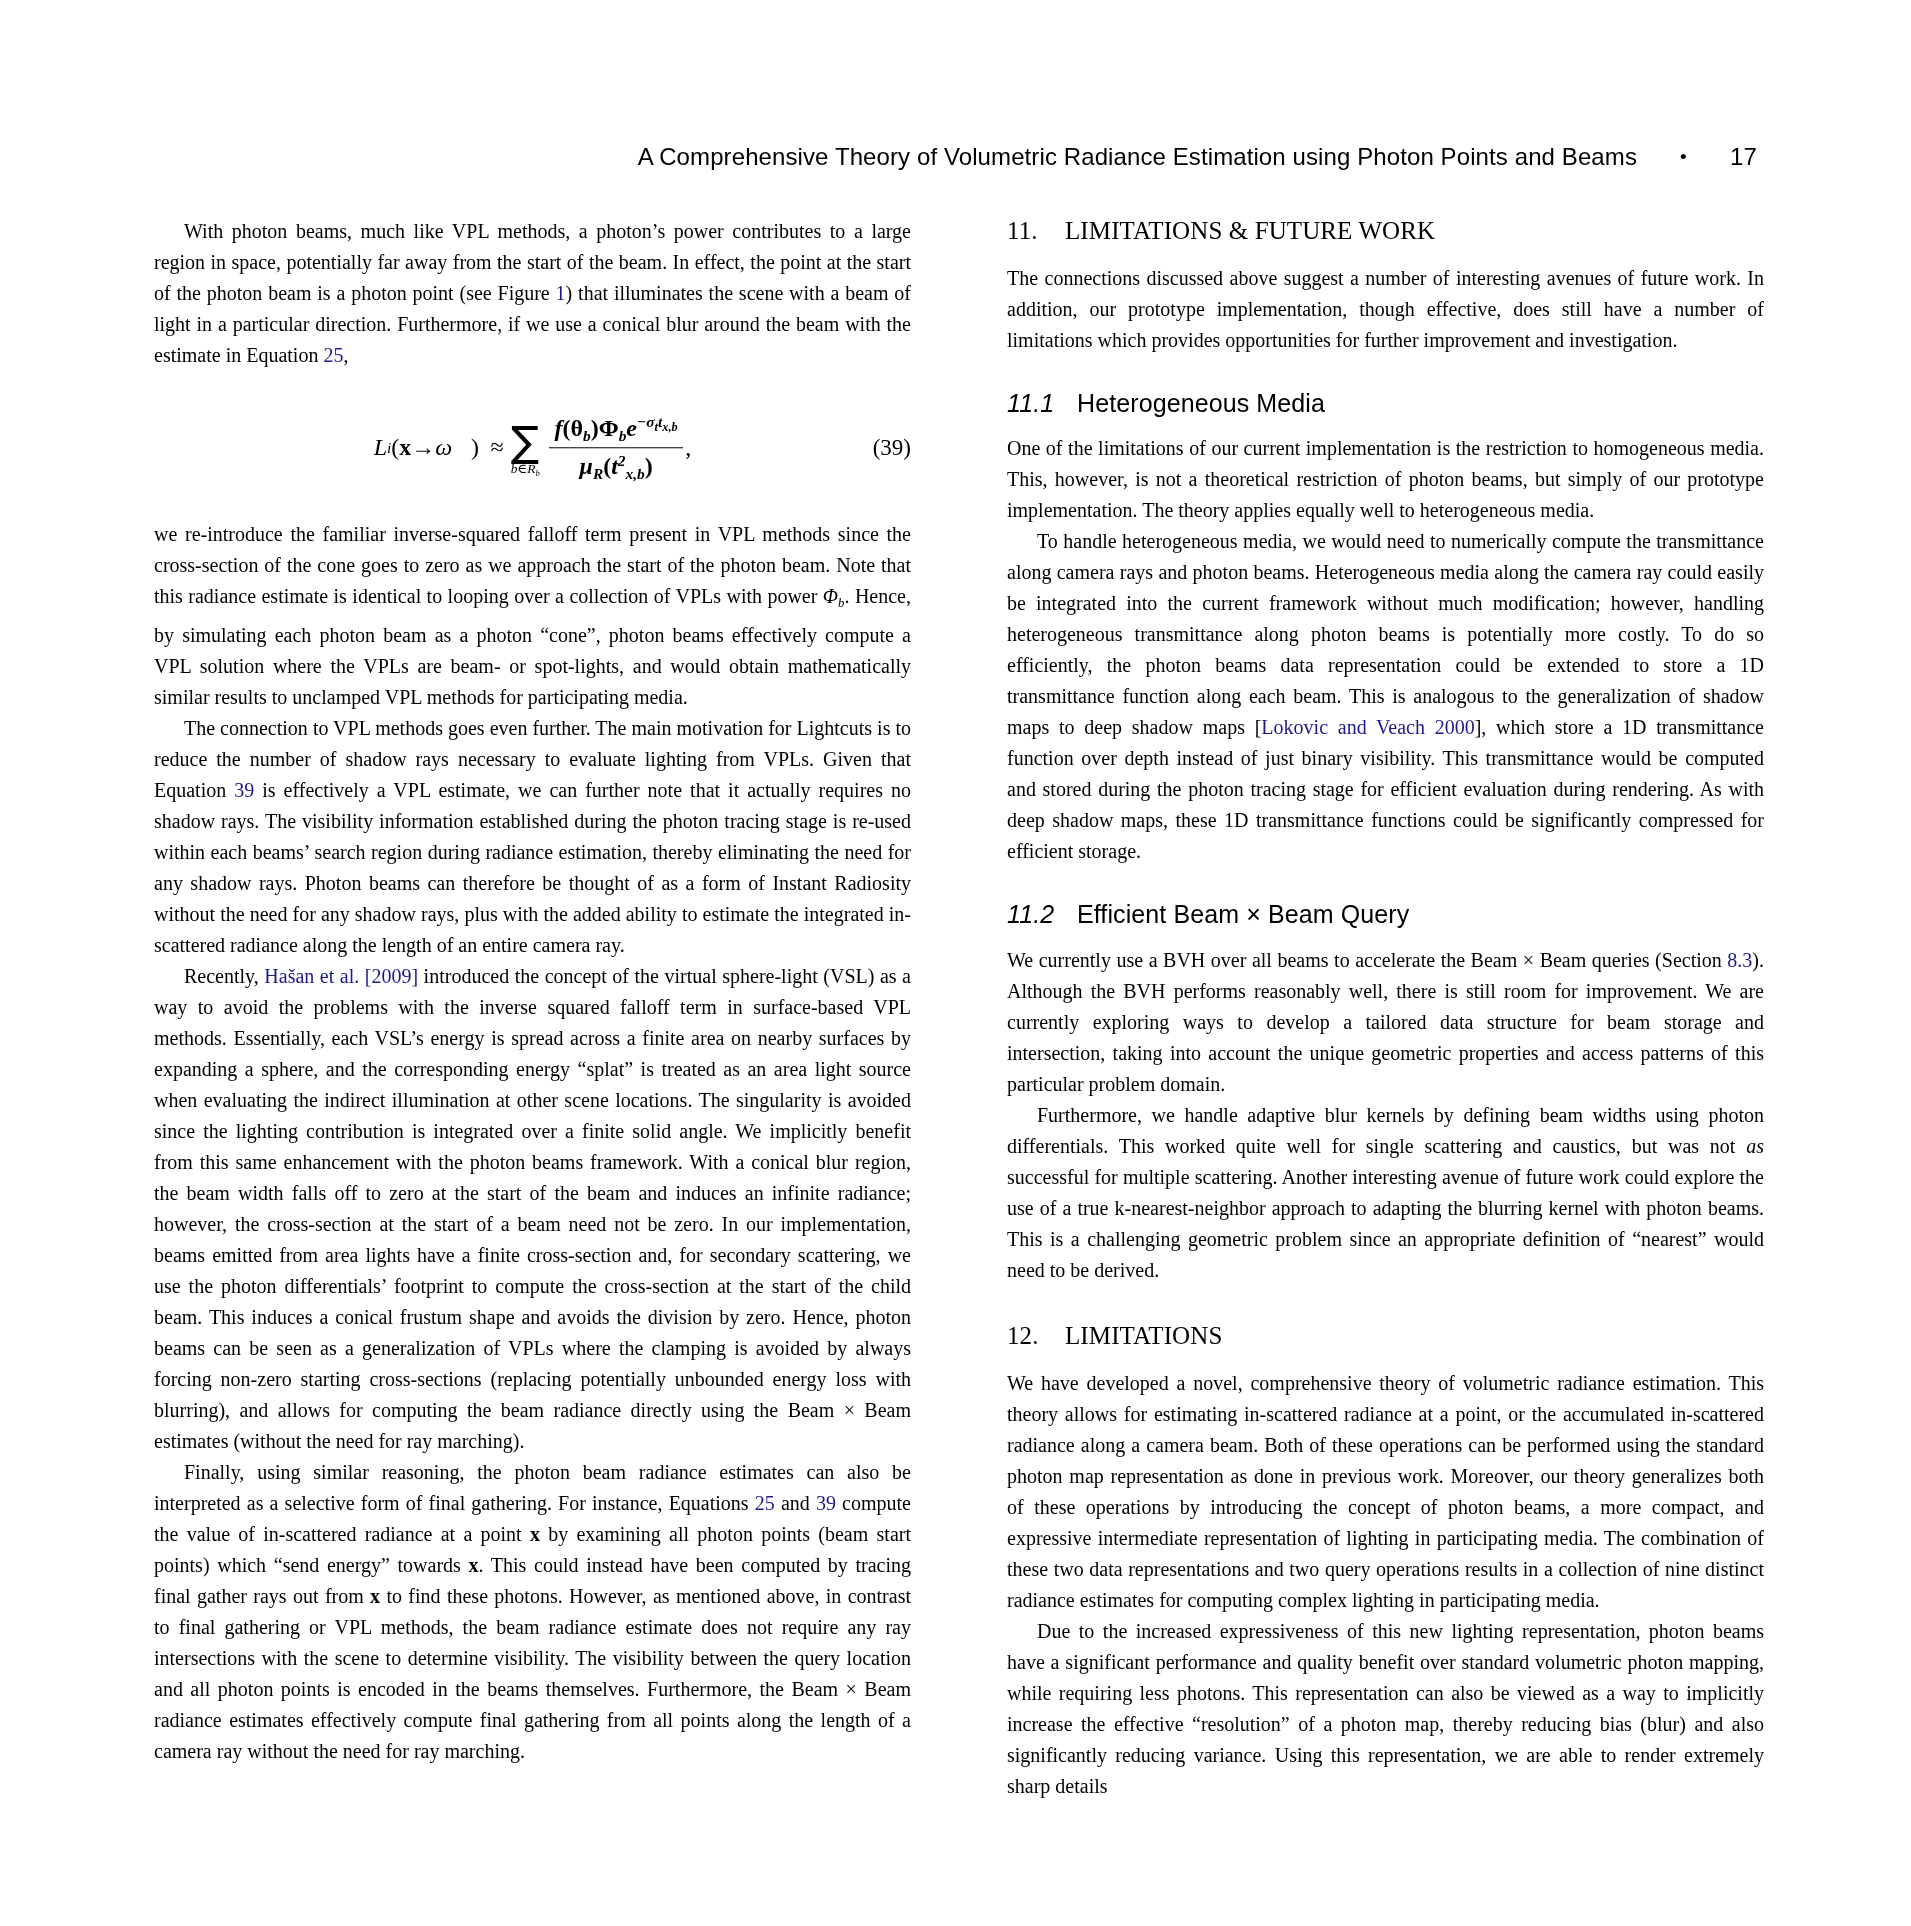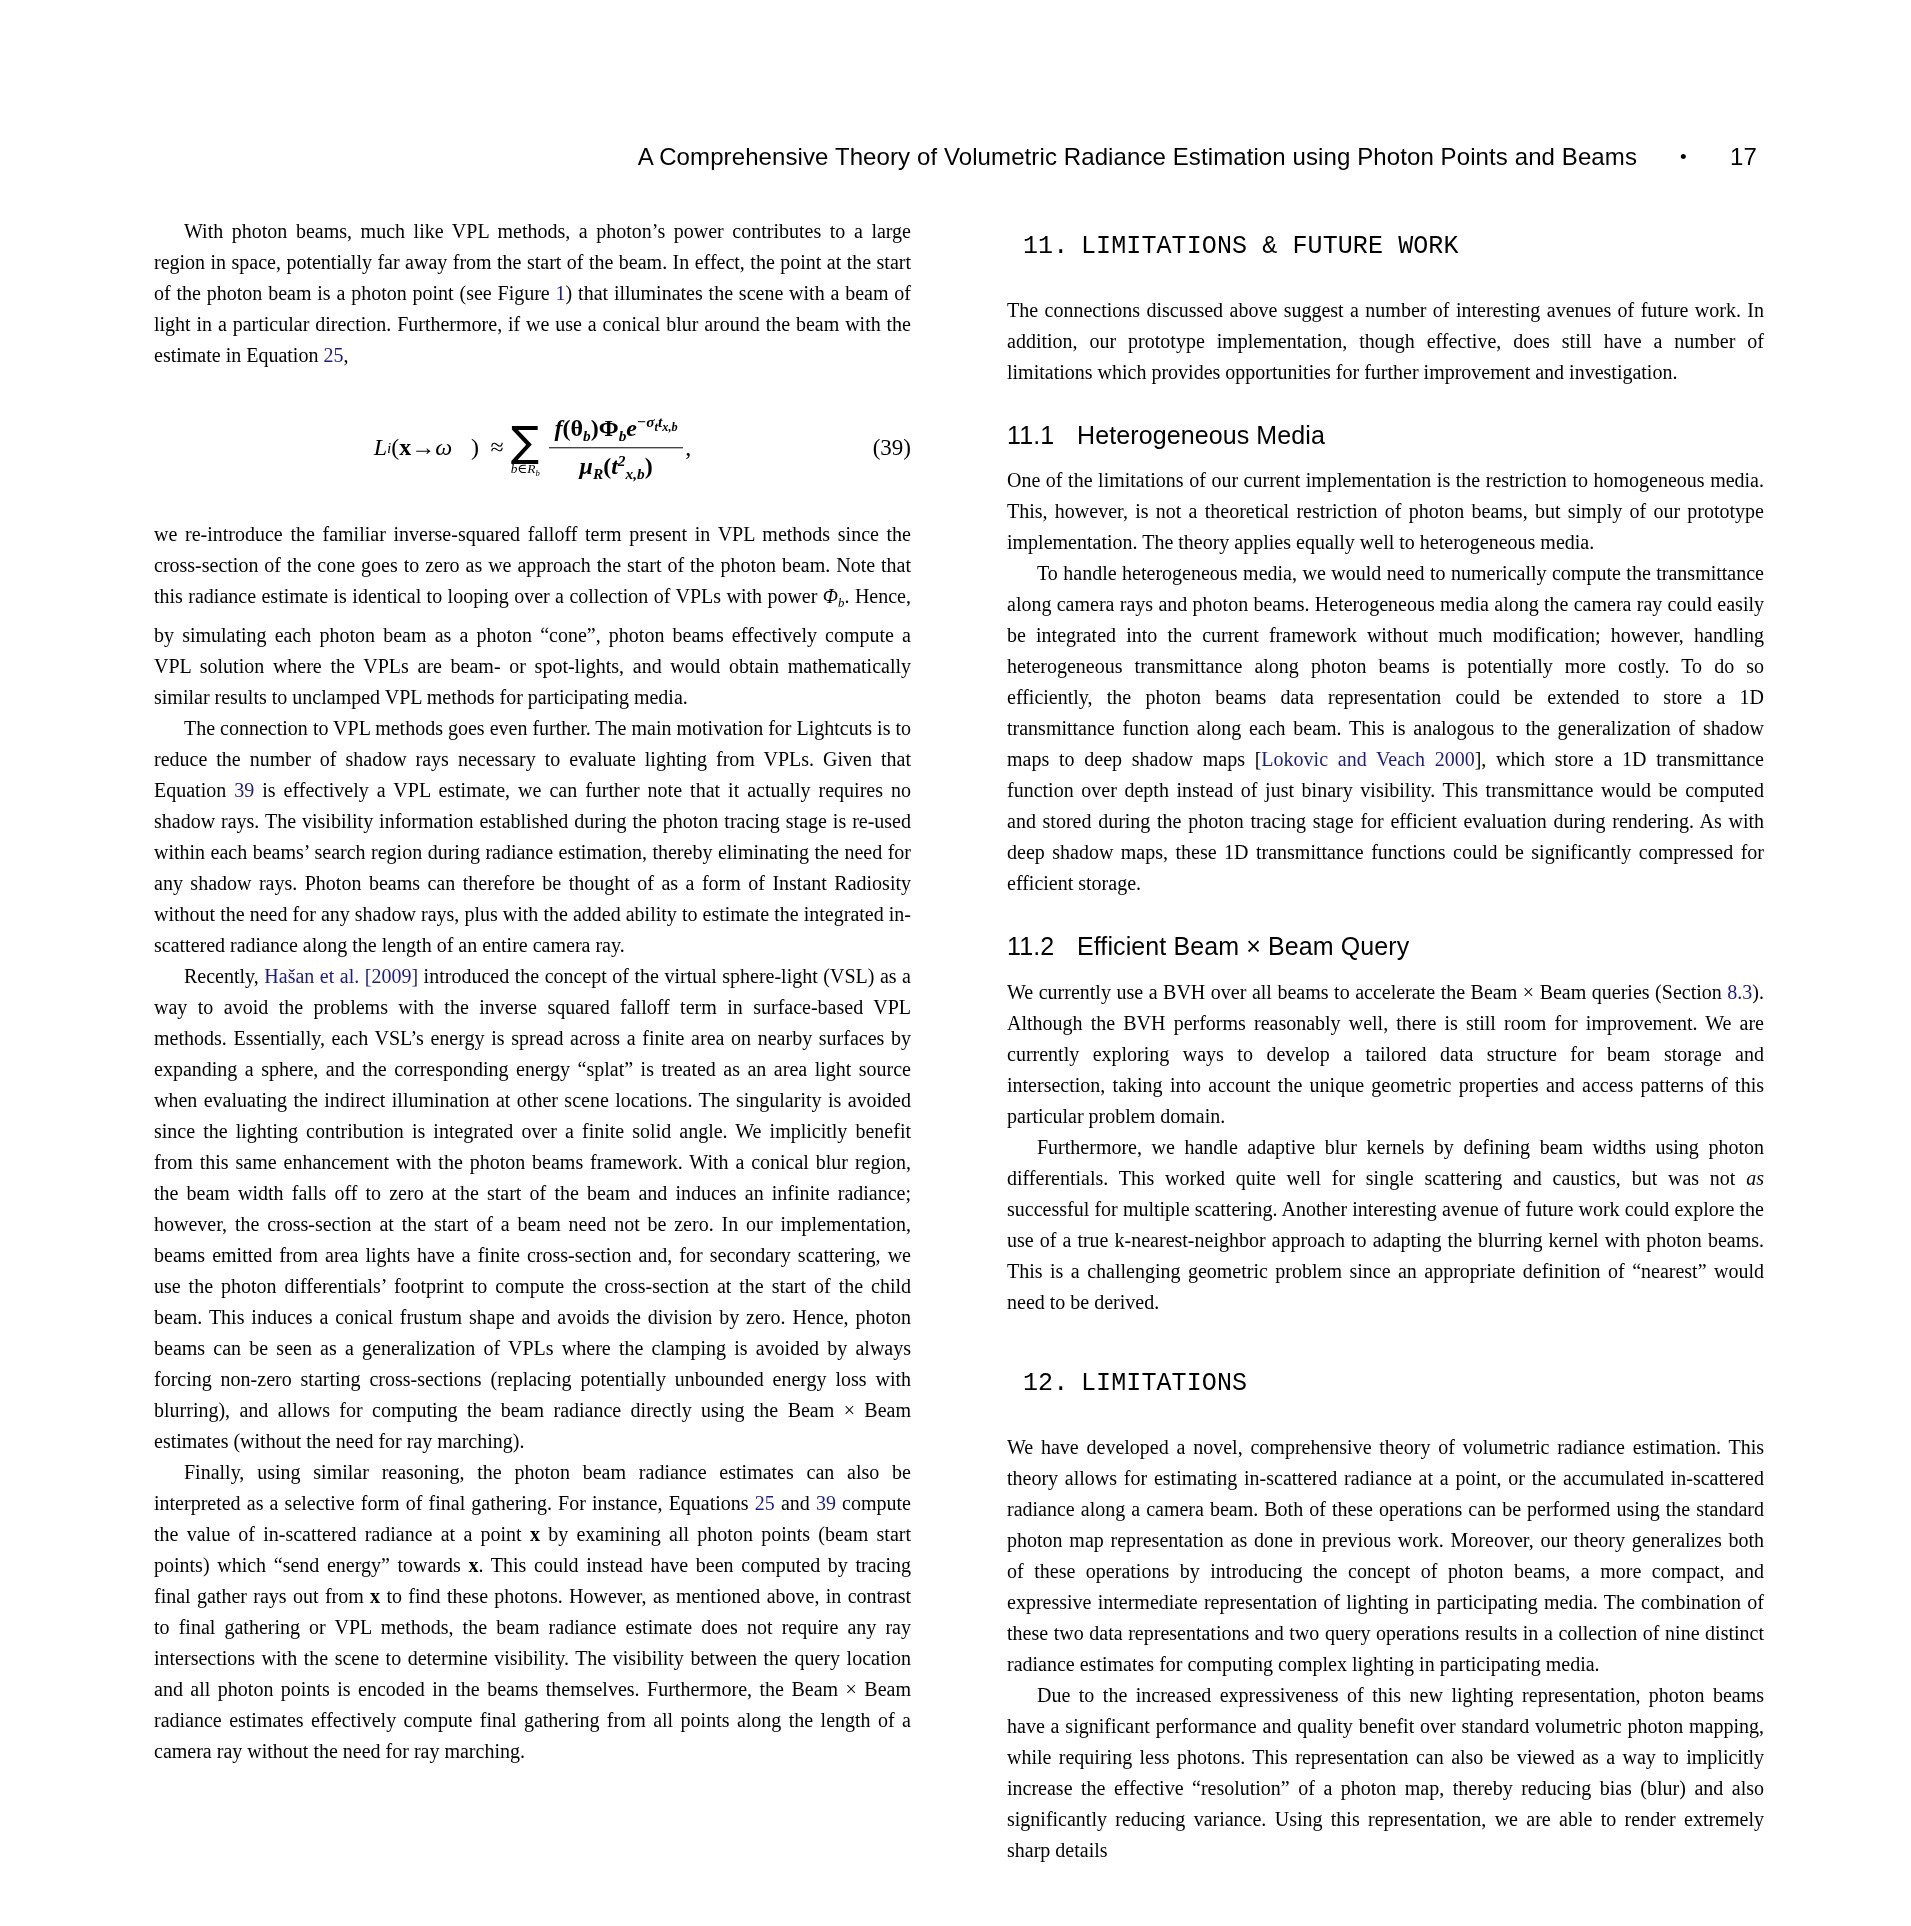--- a/index.html
+++ b/index.html
@@ -78,37 +78,37 @@
     line-height: 31px;
     text-align: justify;
     text-justify: inter-word;
     hyphens: manual;
     text-indent: 0;
   }
   p.para.indent { text-indent: 30px; }
 
   
   h2.sec {
-    margin: 16px;
-    font-family: Liberation Mono, monospace;
+    margin: 0;
+    font-family: Liberation Serif, serif;
     font-size: 25px;
     font-weight: normal;
     line-height: 30px;
     letter-spacing: 0.1px;
   }
   h2.sec .num { display: inline-block; min-width: 58px; }
   h3.subsec {
     margin: 0;
     font-family: "Liberation Sans", "DejaVu Sans", sans-serif;
     font-size: 25px;
     font-weight: normal;
     line-height: 30px;
     letter-spacing: 0.1px;
   }
-  h3.subsec .num { display: inline-block; min-width: 70px; }
+  h3.subsec .num { display: inline-block; min-width: 70px; font-style: italic; }
 
   .sp-before-sec  { height: 35px; }
   .sp-after-sec   { height: 17px; }
   .sp-before-sub  { height: 32px; }
   .sp-after-sub   { height: 15.4px; }
 
   
   .ref {
     color: #1a1a8c;
   }

